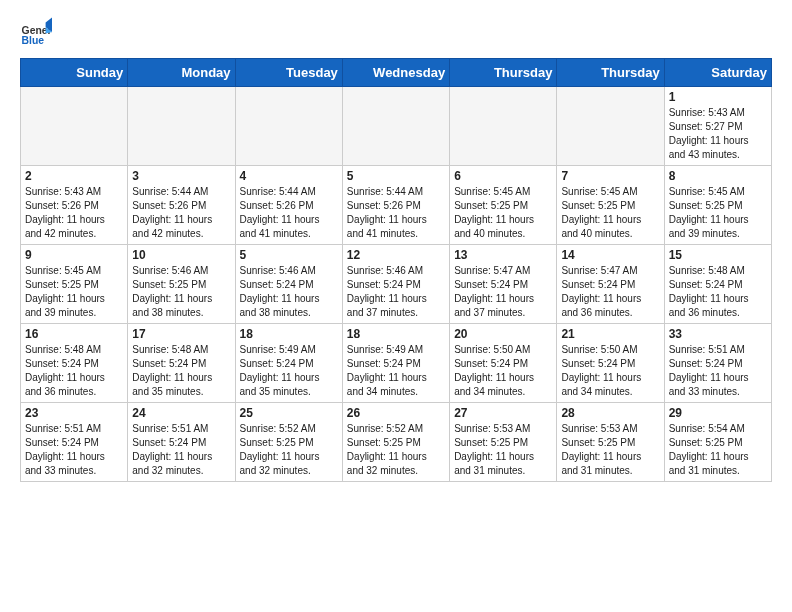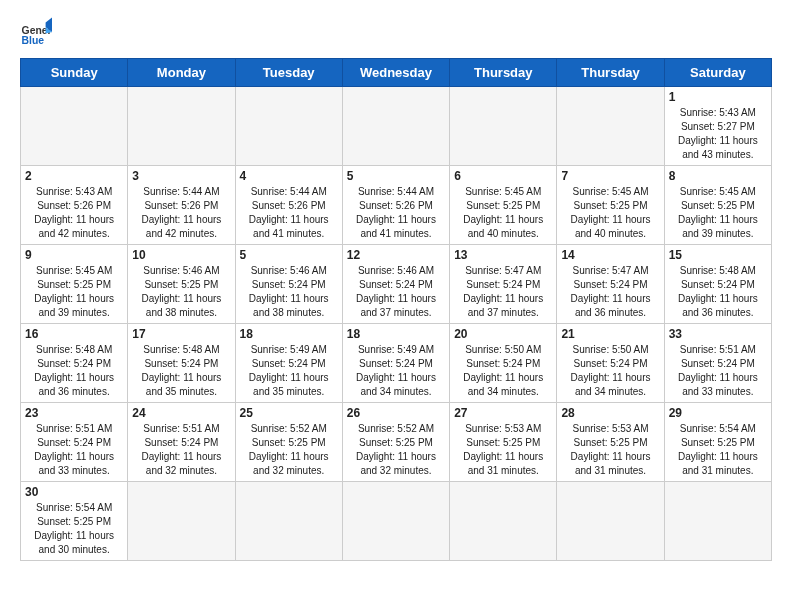--- a/index.html
+++ b/index.html
@@ -43,21 +43,21 @@
       width: 100%;
       border-collapse: collapse;
       border: 1px solid #ccc;
     }
     .calendar th {
       background: #1565c0;
       color: #fff;
       font-size: 13px;
       font-weight: bold;
       padding: 6px 4px;
-      text-align: center;
+      text-align: right;
       border: 1px solid #1050a0;
     }
     .calendar td {
       vertical-align: top;
       border: 1px solid #ccc;
       padding: 3px 4px;
       width: calc(100% / 7);
       min-height: 70px;
       font-size: 10.5px;
       color: #222;
@@ -70,21 +70,20 @@
       font-size: 12px;
       font-weight: bold;
       color: #222;
       display: block;
       margin-bottom: 2px;
     }
     .day-info {
       font-size: 10px;
       color: #222;
       line-height: 1.4;
-      text-align: center;
     }
     .week-row td {
       height: 72px;
     }
   </style>
 </head>
 <body>
 
 <div class="header-section">
   <div class="logo">
@@ -326,29 +325,14 @@
 and 31 minutes.</div>
         </td>
         <td>
           <span class="day-number">29</span>
           <div class="day-info" style="white-space: pre-line;">Sunrise: 5:54 AM
 Sunset: 5:25 PM
 Daylight: 11 hours
 and 31 minutes.</div>
         </td>
       </tr>
-      <tr class="week-row">
-        <td>
-          <span class="day-number">30</span>
-          <div class="day-info" style="white-space: pre-line;">Sunrise: 5:54 AM
-Sunset: 5:25 PM
-Daylight: 11 hours
-and 30 minutes.</div>
-        </td>
-        <td class="empty"></td>
-        <td class="empty"></td>
-        <td class="empty"></td>
-        <td class="empty"></td>
-        <td class="empty"></td>
-        <td class="empty"></td>
-      </tr>
     </tbody>
 </table>
 
 </body></html>

